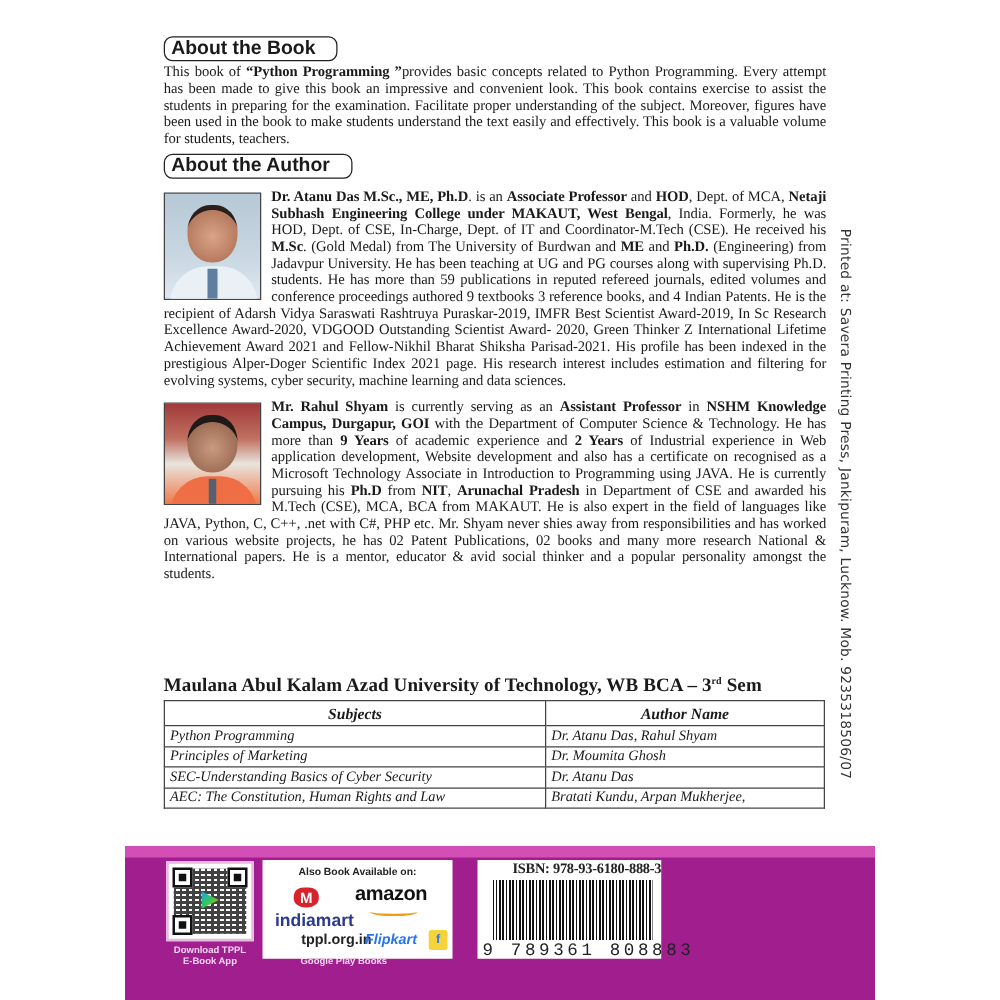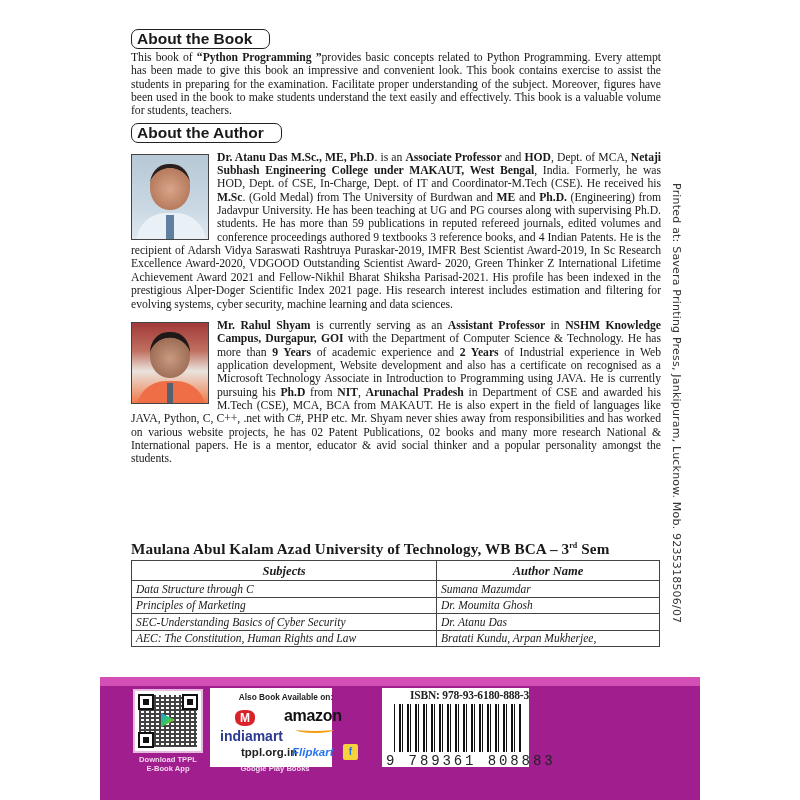--- a/index.html
+++ b/index.html
@@ -89,21 +89,21 @@
     font-family: "Liberation Sans", "DejaVu Sans", sans-serif; font-weight: bold;
     color: #f2d6ee; font-size: 7.6px; line-height: 9px; margin-top: 2px;
   }
   .qr-logo { position: absolute; left: 26px; top: 22px; width: 14px; height: 14px;
     background: linear-gradient(135deg, #1da1f2 0%, #34c759 50%, #f4b400 100%);
     clip-path: polygon(0 0, 100% 50%, 0 100%); }
   .qr-logo2 { position: absolute; left: 18px; top: 22px; width: 30px; height: 14px; background: #e8f0fb; }
   .qr-logo2::before { content:""; position:absolute; left:2px; top:2px; width:10px; height:10px; background:#4c8bf5; clip-path: polygon(0 0, 100% 50%, 0 100%); }
 
   .stores {
-    position: absolute; left: 110px; top: 11px; width: 122px; height: 79px; background: #fff;
+    position: absolute; left: 110px; top: 11px; width: 152px; height: 79px; background: #fff;
     font-family: "Liberation Sans", "DejaVu Sans", sans-serif; color: #222;
   }
   .stores-title { position: absolute; left: 0; top: 4px; width: 152px; text-align: center; font-weight: bold; font-size: 8.3px; }
   .im-icon { position: absolute; left: 25px; top: 22px; width: 20px; height: 16px; background: #d8232a; border-radius: 40% 40% 45% 45%;
     color: #fff; font-weight: bold; font-size: 12px; text-align: center; line-height: 16px; }
   .im-text { position: absolute; left: 10px; top: 40px; font-weight: bold; font-size: 14px; color: #2b3a8f; }
   .amazon { position: absolute; left: 74px; top: 19px; font-weight: bold; font-size: 16px; color: #111; letter-spacing: -0.3px; }
   .amazon-smile { position: absolute; left: 86px; top: 38px; width: 38px; height: 5px; border-bottom: 2px solid #f39c12; border-radius: 0 0 50% 50%; }
   .tppl { position: absolute; left: 7px; top: 58px; font-weight: bold; font-size: 11.5px; color: #222; padding-left: 24px; }
   .flipkart { position: absolute; left: 82px; top: 58px; font-style: italic; font-weight: bold; font-size: 11.5px; color: #2874f0; }
@@ -156,22 +156,22 @@
       <col>
     </colgroup>
   <thead>
     <tr>
       <th>Subjects</th>
       <th>Author Name</th>
     </tr>
   </thead>
   <tbody>
     <tr>
-        <td>Data Structure through C</td>
-        <td>Sumana Mazumdar</td>
+        <td>Python Programming</td>
+        <td>Dr. Atanu Das, Rahul Shyam</td>
       </tr>
     <tr>
         <td>Principles of Marketing</td>
         <td>Dr. Moumita Ghosh</td>
       </tr>
     <tr>
         <td>SEC-Understanding Basics of Cyber Security</td>
         <td>Dr. Atanu Das</td>
       </tr>
     <tr>

